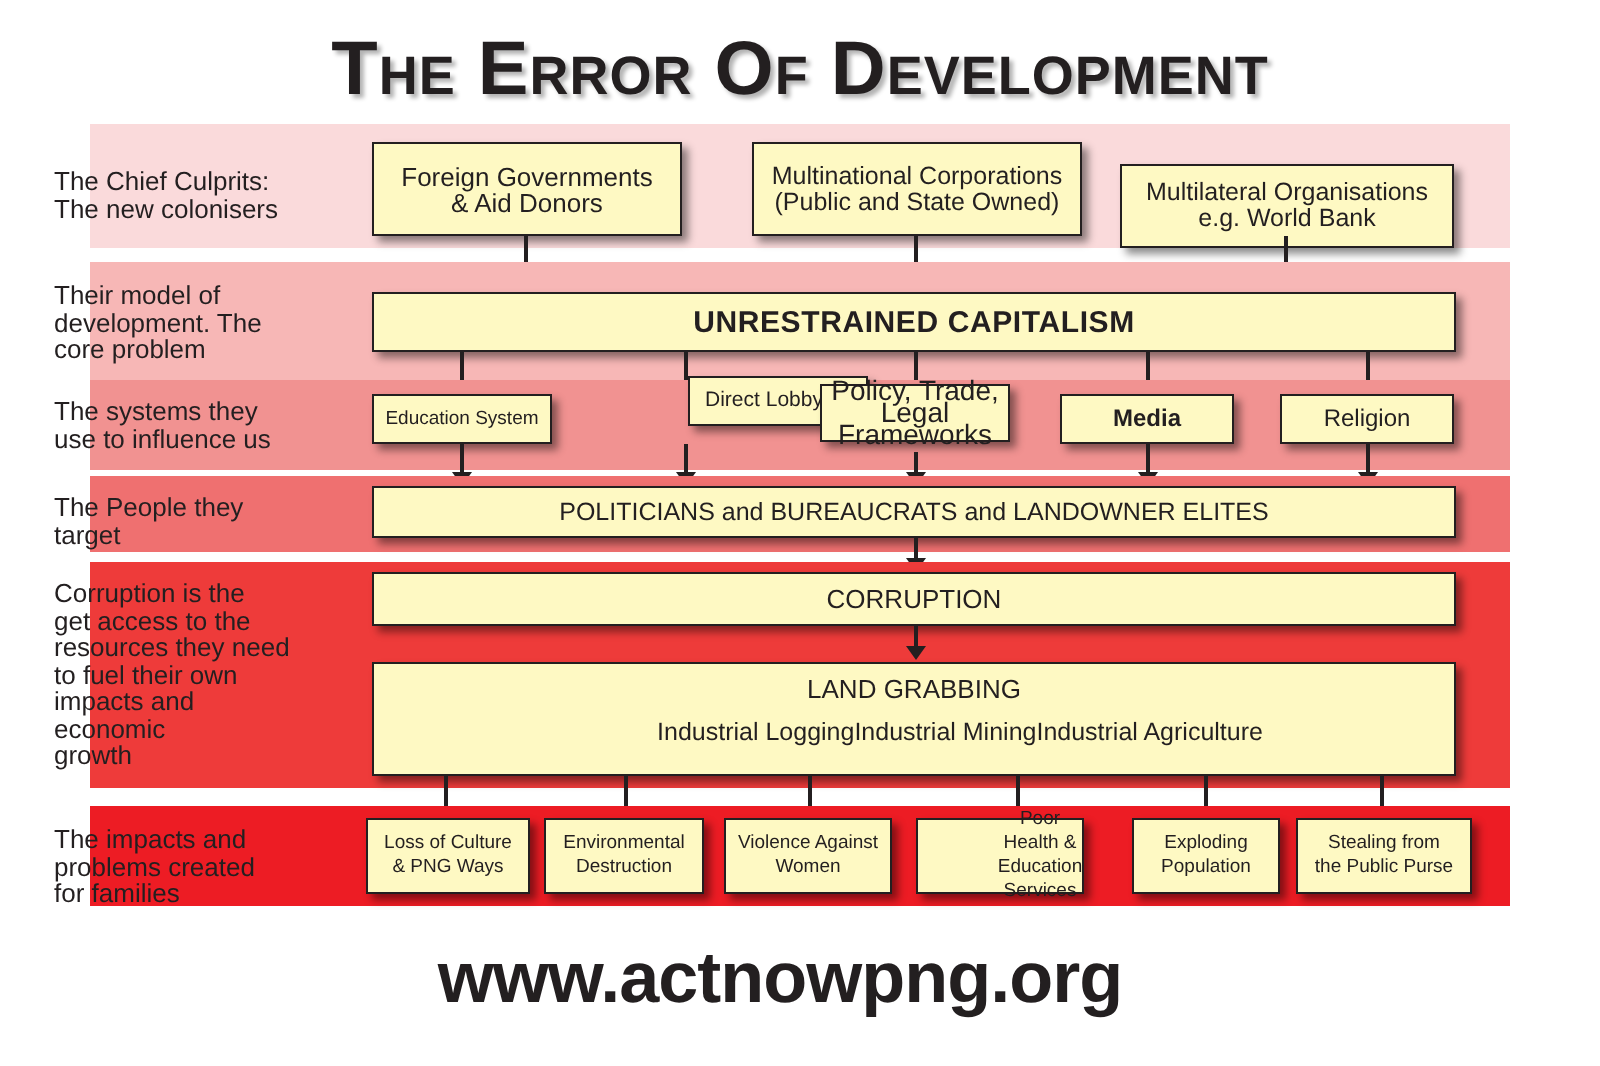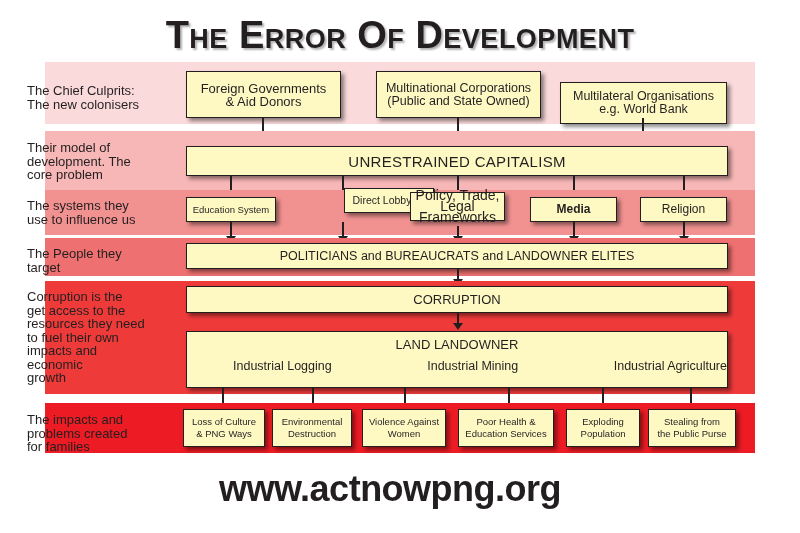--- a/index.html
+++ b/index.html
@@ -184,21 +184,21 @@
   <div class="vline" style="left:642px;top:118px;height:26px;"></div>
   <div class="arrowhead" style="left:638px;top:142px;"></div>
 
   <div class="band" style="top:131px;height:59px;background:#f7b7b6;"></div>
   <div class="band-label" style="top:141px;">
     <div>Their model of</div>
     <div>development. The</div>
     <div>core problem</div>
   </div>
 
-  <div class="node" style="left:186px;top:146px;width:542px;height:30px;font-size:15px;font-weight:normal;letter-spacing:0.3px;">
+  <div class="node" style="left:186px;top:146px;width:542px;height:30px;font-size:15px;font-weight:bold;letter-spacing:0.3px;">
     <div class="lines">
       <div>UNRESTRAINED CAPITALISM</div>
     </div>
   </div>
 
   <div class="vline" style="left:230px;top:176px;height:20px;"></div>
   <div class="arrowhead" style="left:226px;top:194px;"></div>
   <div class="vline" style="left:342px;top:176px;height:20px;"></div>
   <div class="arrowhead" style="left:338px;top:194px;"></div>
   <div class="vline" style="left:457px;top:176px;height:20px;"></div>
@@ -281,23 +281,23 @@
     <div class="lines">
       <div>CORRUPTION</div>
     </div>
   </div>
 
   <div class="vline" style="left:457px;top:313px;height:12px;"></div>
   <div class="arrowhead" style="left:453px;top:323px;"></div>
 
   <div class="node" style="left:186px;top:331px;width:542px;height:57px;display:block;">
     <div style="text-align:center;font-size:13px;padding-top:6px;">
-      <span>LAND LANDOWNER</span>
-    </div>
-    <div style="display:flex;justify-content:space-between;padding-top:9px;font-size:12.5px;padding-left:46px;">
+      <span>LAND GRABBING</span>
+    </div>
+    <div style="display:flex;justify-content:center;padding-top:9px;font-size:12.5px;padding-left:46px;">
       <span>Industrial Logging</span>
       <span>Industrial Mining</span>
       <span>Industrial Agriculture</span>
     </div>
   </div>
 
   <div class="vline" style="left:222px;top:388px;height:19px;"></div>
   <div class="arrowhead" style="left:218px;top:405px;"></div>
   <div class="vline" style="left:312px;top:388px;height:19px;"></div>
   <div class="arrowhead" style="left:308px;top:405px;"></div>
@@ -328,21 +328,21 @@
       <div>Environmental</div>
       <div>Destruction</div>
     </div>
   </div>
   <div class="node" style="left:362px;top:409px;width:84px;height:38px;font-size:9.5px;line-height:12px;">
     <div class="lines">
       <div>Violence Against</div>
       <div>Women</div>
     </div>
   </div>
-  <div class="node" style="left:458px;top:409px;width:96px;height:38px;font-size:9.5px;line-height:12px;">
+  <div class="node" style="left:458px;top:409px;width:84px;height:38px;font-size:9.5px;line-height:12px;padding-left:40px;">
     <div class="lines">
       <div>Poor Health &amp;</div>
       <div>Education Services</div>
     </div>
   </div>
   <div class="node" style="left:566px;top:409px;width:74px;height:38px;font-size:9.5px;line-height:12px;">
     <div class="lines">
       <div>Exploding</div>
       <div>Population</div>
     </div>

